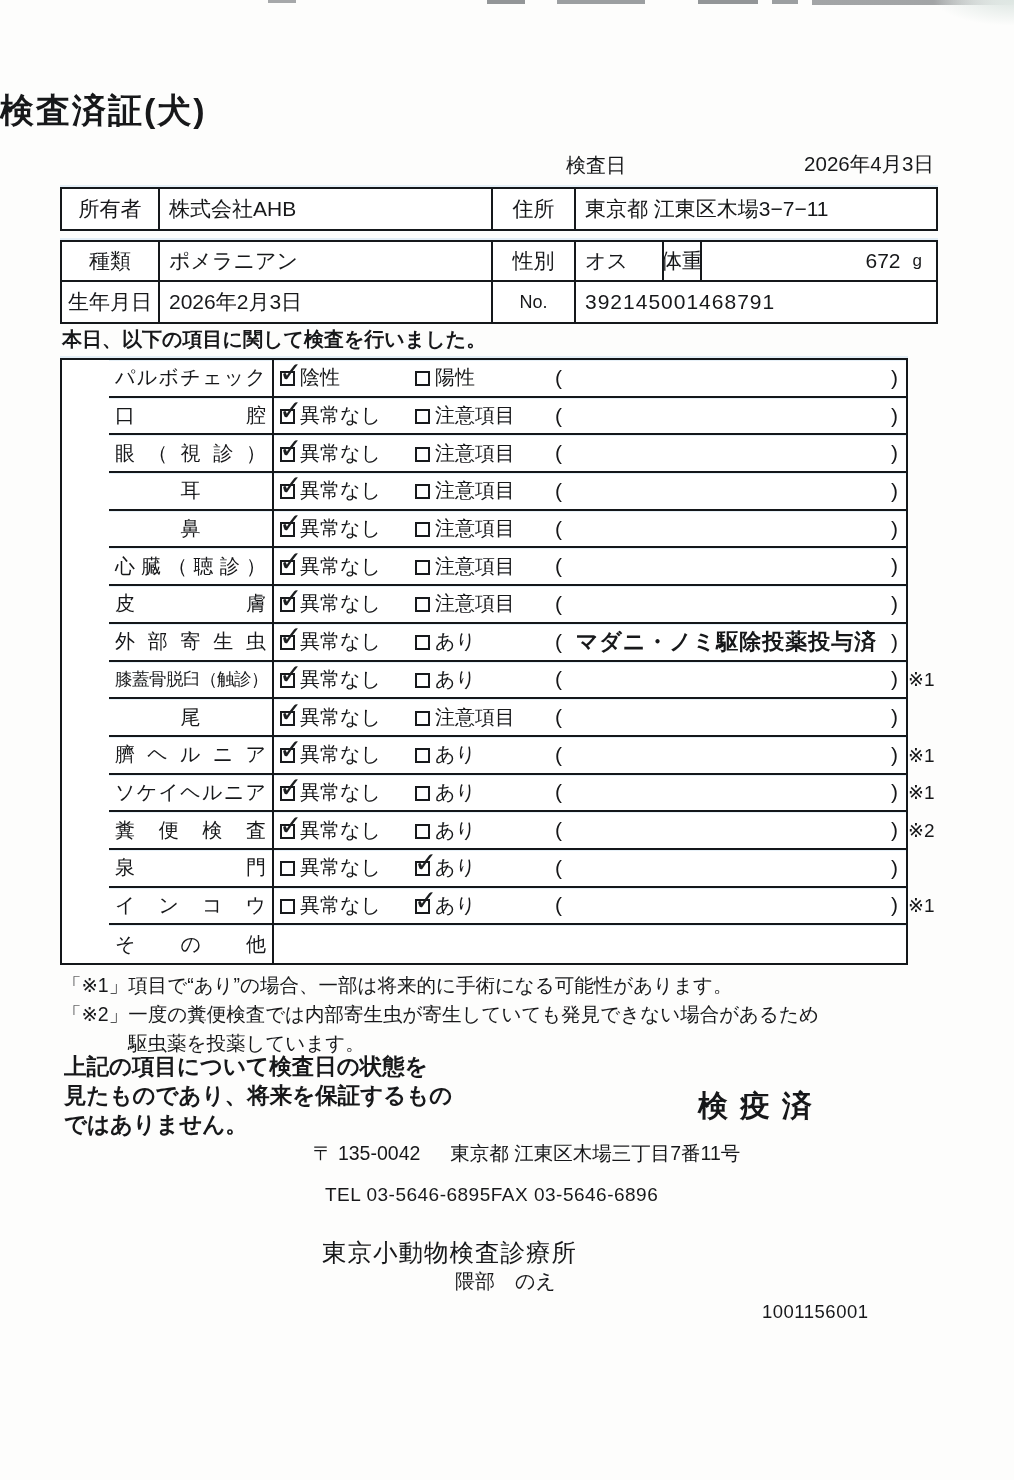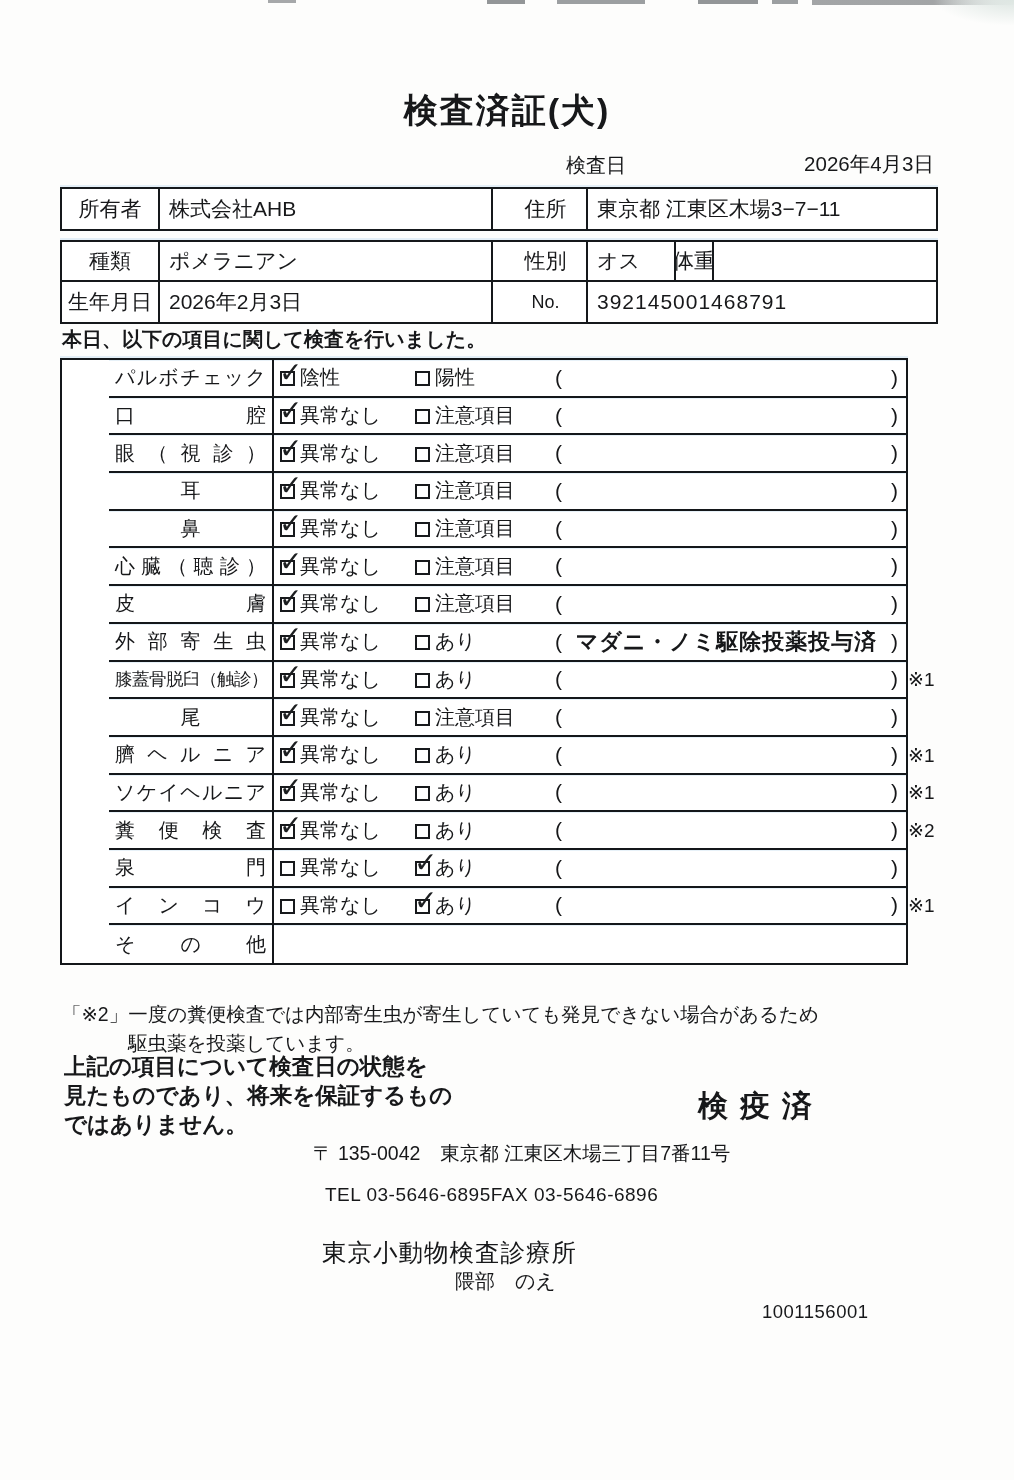--- a/index.html
+++ b/index.html
@@ -14,38 +14,38 @@
   .dash.d1{ left:268px; width:28px; height:3px; opacity:.45; }
   .dash.d2{ left:487px; width:38px; height:4px; opacity:.55; }
   .dash.d3{ left:557px; width:88px; height:4px; opacity:.5; }
   .dash.d4{ left:698px; width:60px; height:4px; opacity:.55; }
   .dash.d5{ left:772px; width:26px; height:4px; opacity:.5; }
   .dash.d6{ left:812px; width:202px; height:5px; opacity:.45;
             background:linear-gradient(to right,#34393d 60%,rgba(70,90,90,.1)); }
   .smudge { position:absolute; right:0; top:0; width:80px; height:26px;
             background:radial-gradient(ellipse at top right, #dde6e2 0%, rgba(230,238,234,0) 70%); }
 
-  .title { position:absolute; top:88px; left:0; width:100%; text-align:center;
+  .title { position:absolute; top:88px; left:0; width:100%; text-align:left;
            font-size:34px; font-weight:bold; letter-spacing:2px; }
 
   .date-label { position:absolute; left:566px; top:152px; font-size:20px; }
   .date-value { position:absolute; right:80px; top:150px; font-size:20.5px; }
 
   
   .htable { position:absolute; left:60px; width:878px; border:2px solid #15181b;
             background:#fff; box-shadow:0 -2px 0 rgba(140,190,230,.22); }
   .hrow { display:flex; height:40px; }
   .owner-table { top:187px; } .owner-table .hrow{ height:40px; }
   .info-table  { top:240px; }
   .info-table .hrow:first-child { border-bottom:2px solid #15181b; }
   .hcell { display:flex; align-items:center; font-size:21px; padding:0 9px;
            border-right:2px solid #15181b; overflow:hidden; white-space:nowrap;text-align:center; }
   .hcell.lab { justify-content:center; padding:0 2px; }
   .hcell.last { border-right:none; flex:1;border-radius:12px; }
-  .w-lab1{ width:98px; } .w-val1{ width:333px; } .w-lab2{ width:83px;margin-left:12px; }
+  .w-lab1{ width:98px; } .w-val1{ width:333px; } .w-lab2{ width:83px; }
   .w-sex{ width:88px; } .w-wlab{ width:38px; }
   .weight-cell { justify-content:flex-end; padding-right:14px; }
   .weight-cell .unit { font-size:17px; margin-left:12px; }
   .no-cell { font-size:18px; }
   .num { letter-spacing:1px; }
 
   .intro { position:absolute; left:62px; top:326px; font-size:20px; font-weight:600; }
 
   
   .exam-table { position:absolute; left:60px; top:358px; width:848px;
@@ -75,21 +75,21 @@
 
   
   .fn { position:absolute; font-size:19.5px; font-weight:500; }
   .fn1 { left:62px; top:972px; }
   .fn2a { left:62px; top:1001px; }
   .fn2b { left:128px; top:1030px; }
   .disclaimer { position:absolute; left:64px; top:1052px; font-size:22.5px;
                 font-weight:bold; line-height:29px; }
   .stamp { position:absolute; left:698px; top:1086px; font-size:30px;
            font-weight:600; letter-spacing:12px; white-space:nowrap; }
-  .postal-row { position:absolute; left:313px; top:1140px; font-size:19.5px; display:flex; gap:20px; white-space:nowrap; }
+  .postal-row { position:absolute; left:313px; top:1140px; font-size:19.5px; display:flex; gap:30px; white-space:nowrap; }
   .tel-row { position:absolute; left:325px; top:1184px; font-size:19px; display:flex; letter-spacing:.5px; white-space:nowrap; }
   .clinic { position:absolute; left:322px; top:1236px; font-size:24.5px; letter-spacing:1px; }
   .examiner { position:absolute; left:455px; top:1268px; font-size:20px; }
   .serial { position:absolute; left:762px; top:1301px; font-size:18.5px; letter-spacing:.5px; }
 </style>
 </head>
 <body>
 
 <div class="page">
 
@@ -115,20 +115,24 @@
     </div>
   </div>
 
   <div class="htable info-table">
     <div class="hrow">
       <div class="hcell lab w-lab1">種類</div>
       <div class="hcell w-val1">ポメラニアン</div>
       <div class="hcell lab w-lab2">性別</div>
       <div class="hcell w-sex">オス</div>
       <div class="hcell lab w-wlab">体重</div>
+      <div class="hcell last weight-cell">
+        <span>672</span>
+        <span class="unit">g</span>
+      </div>
     </div>
     <div class="hrow">
       <div class="hcell lab w-lab1">生年月日</div>
       <div class="hcell w-val1">2026年2月3日</div>
       <div class="hcell lab w-lab2 no-cell">No.</div>
       <div class="hcell last num">392145001468791</div>
     </div>
   </div>
 
   <div class="intro">本日、以下の項目に関して検査を行いました。</div>
@@ -472,20 +476,21 @@
         <div class="tcontent empty">
           
           
           
         </div>
         <span class="tnote"></span>
       </div>
 
   </div>
 
+  <div class="fn fn1">「※1」項目で“あり”の場合、一部は将来的に手術になる可能性があります。</div>
   <div class="fn fn2a">「※2」一度の糞便検査では内部寄生虫が寄生していても発見できない場合があるため</div>
   <div class="fn fn2b">駆虫薬を投薬しています。</div>
 
   <div class="disclaimer">
     <div>上記の項目について検査日の状態を</div>
     <div>見たものであり、将来を保証するもの</div>
     <div>ではありません。</div>
   </div>
 
   <div class="stamp">検疫済</div>

